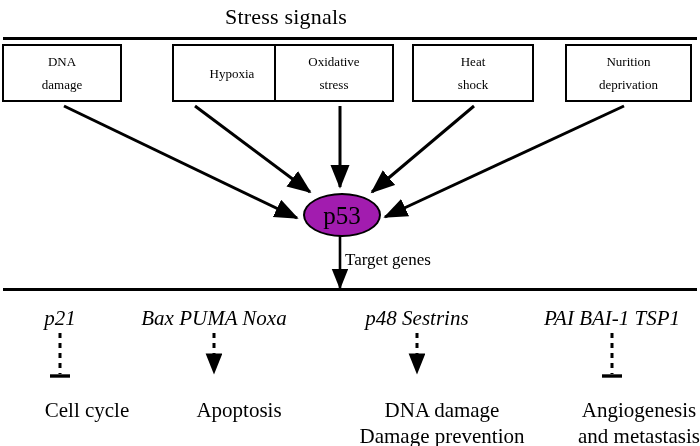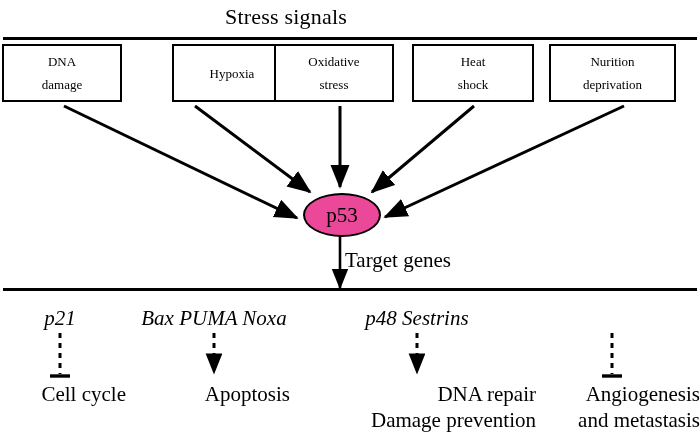--- a/index.html
+++ b/index.html
@@ -57,69 +57,70 @@
     top: 44px;
     height: 58px;
     padding: 0 2px;
   }
   .stress-box span { display: block; }
 
   #box-0 { left: 2px;   width: 120px; }
   #box-1 { left: 140px; width: 120px; margin-left: 32px; }
   #box-2 { left: 274px; width: 120px; }
   #box-3 { left: 412px; width: 122px; }
-  #box-4 { left: 549px; width: 127px; }
+  #box-4 { left: 565px; width: 127px; }
 
   
   #arrow-layer {
     position: absolute;
     left: 0; top: 0;
     width: 700px; height: 446px;
     pointer-events: none;
   }
 
   
   #p53-node {
     left: 303px;
     top: 193px;
     width: 74px;
     height: 40px;
     border: 2.5px solid #000;
     border-radius: 50%;
-    background: #ec4899;
+    background: #a21caf;
     display: flex;
     align-items: center;
     justify-content: center;
-    font-size: 21px;
+    font-size: 25px;
     line-height: 21px;
   }
 
   
   #target-genes-label {
     left: 345px;
     top: 248px;
-    font-size: 21px;
+    font-size: 17px;
     line-height: 24px;
     white-space: nowrap;
   }
 
   
   .gene-label {
     top: 306px;
     font-size: 21px;
     line-height: 25px;
     white-space: nowrap;
     text-align: center;
     font-style: italic;
   }
   .outcome-label {
-    top: 381px;
+    top: 397px;
     font-size: 21px;
     line-height: 26px;
-    text-align: right;
+    text-align: center;
+    margin-left: 24px;
   }
 
   #gene-0    { left: 0px;   width: 120px; }
   #outcome-0 { left: 0px;   width: 126px; }
   #gene-1    { left: 132px; width: 164px; }
   #outcome-1 { left: 140px; width: 150px; }
   #gene-2    { left: 348px; width: 138px; }
   #outcome-2 { left: 300px; width: 236px; }
   #gene-3    { left: 524px; width: 176px; }
   #outcome-3 { left: 530px; width: 170px; }
@@ -200,31 +201,32 @@
     <span>p53</span>
   </div>
 
   <div class="abs" id="target-genes-label">Target genes</div>
 
   <div class="abs hrule" id="rule-mid"></div>
 
   <div class="abs gene-label" id="gene-0">p21</div>
   <div class="abs gene-label" id="gene-1">Bax PUMA Noxa</div>
   <div class="abs gene-label" id="gene-2">p48 Sestrins</div>
+  <div class="abs gene-label" id="gene-3">PAI BAI-1 TSP1</div>
 
   <div class="abs outcome-label" id="outcome-0">
     <div>Cell cycle</div>
   </div>
 
   <div class="abs outcome-label" id="outcome-1">
     <div>Apoptosis</div>
   </div>
 
   <div class="abs outcome-label" id="outcome-2">
-    <div>DNA repair</div>
+    <div>DNA damage</div>
     <div>Damage prevention</div>
   </div>
 
   <div class="abs outcome-label" id="outcome-3">
     <div>Angiogenesis</div>
     <div>and metastasis</div>
   </div>
 
 </div>
 

